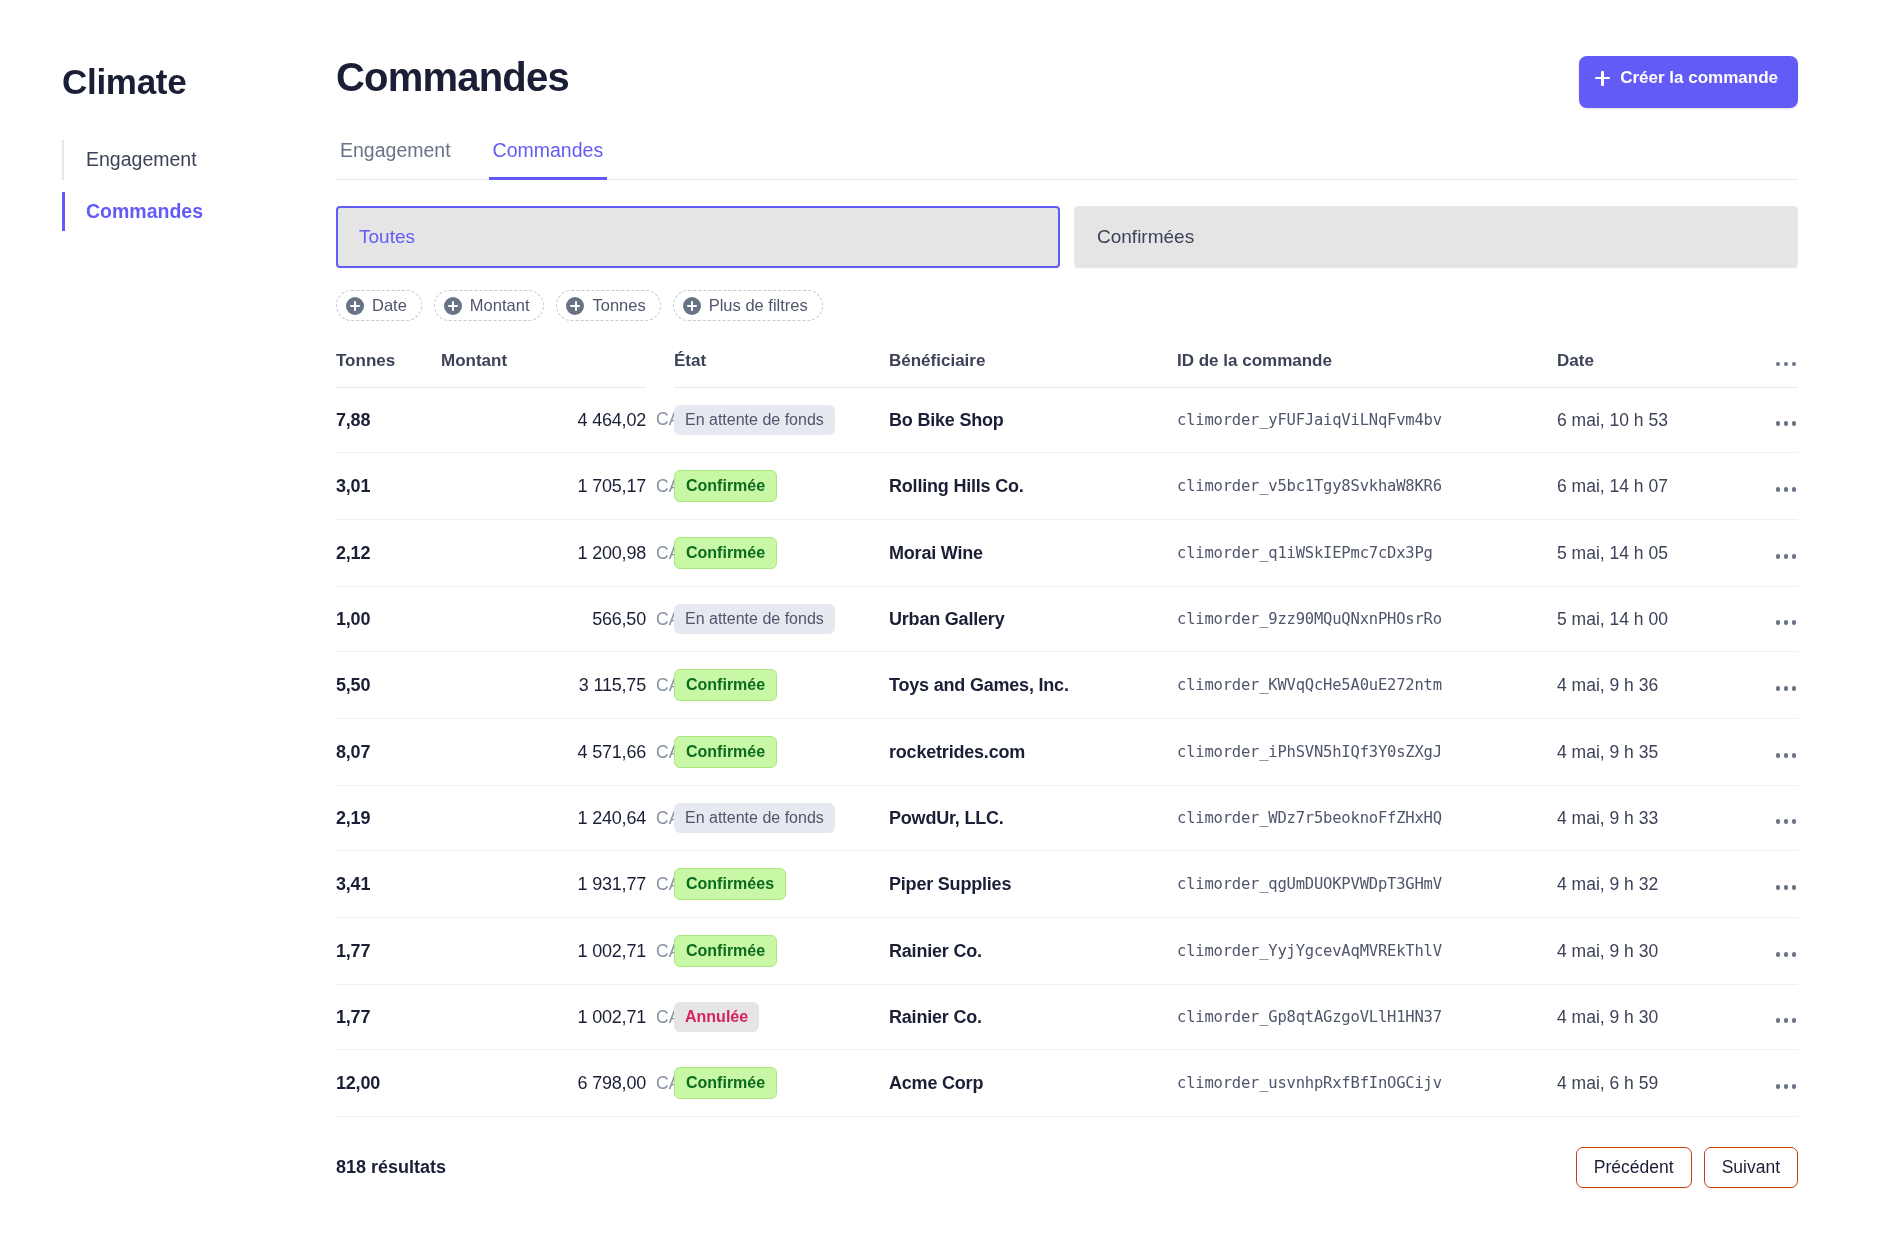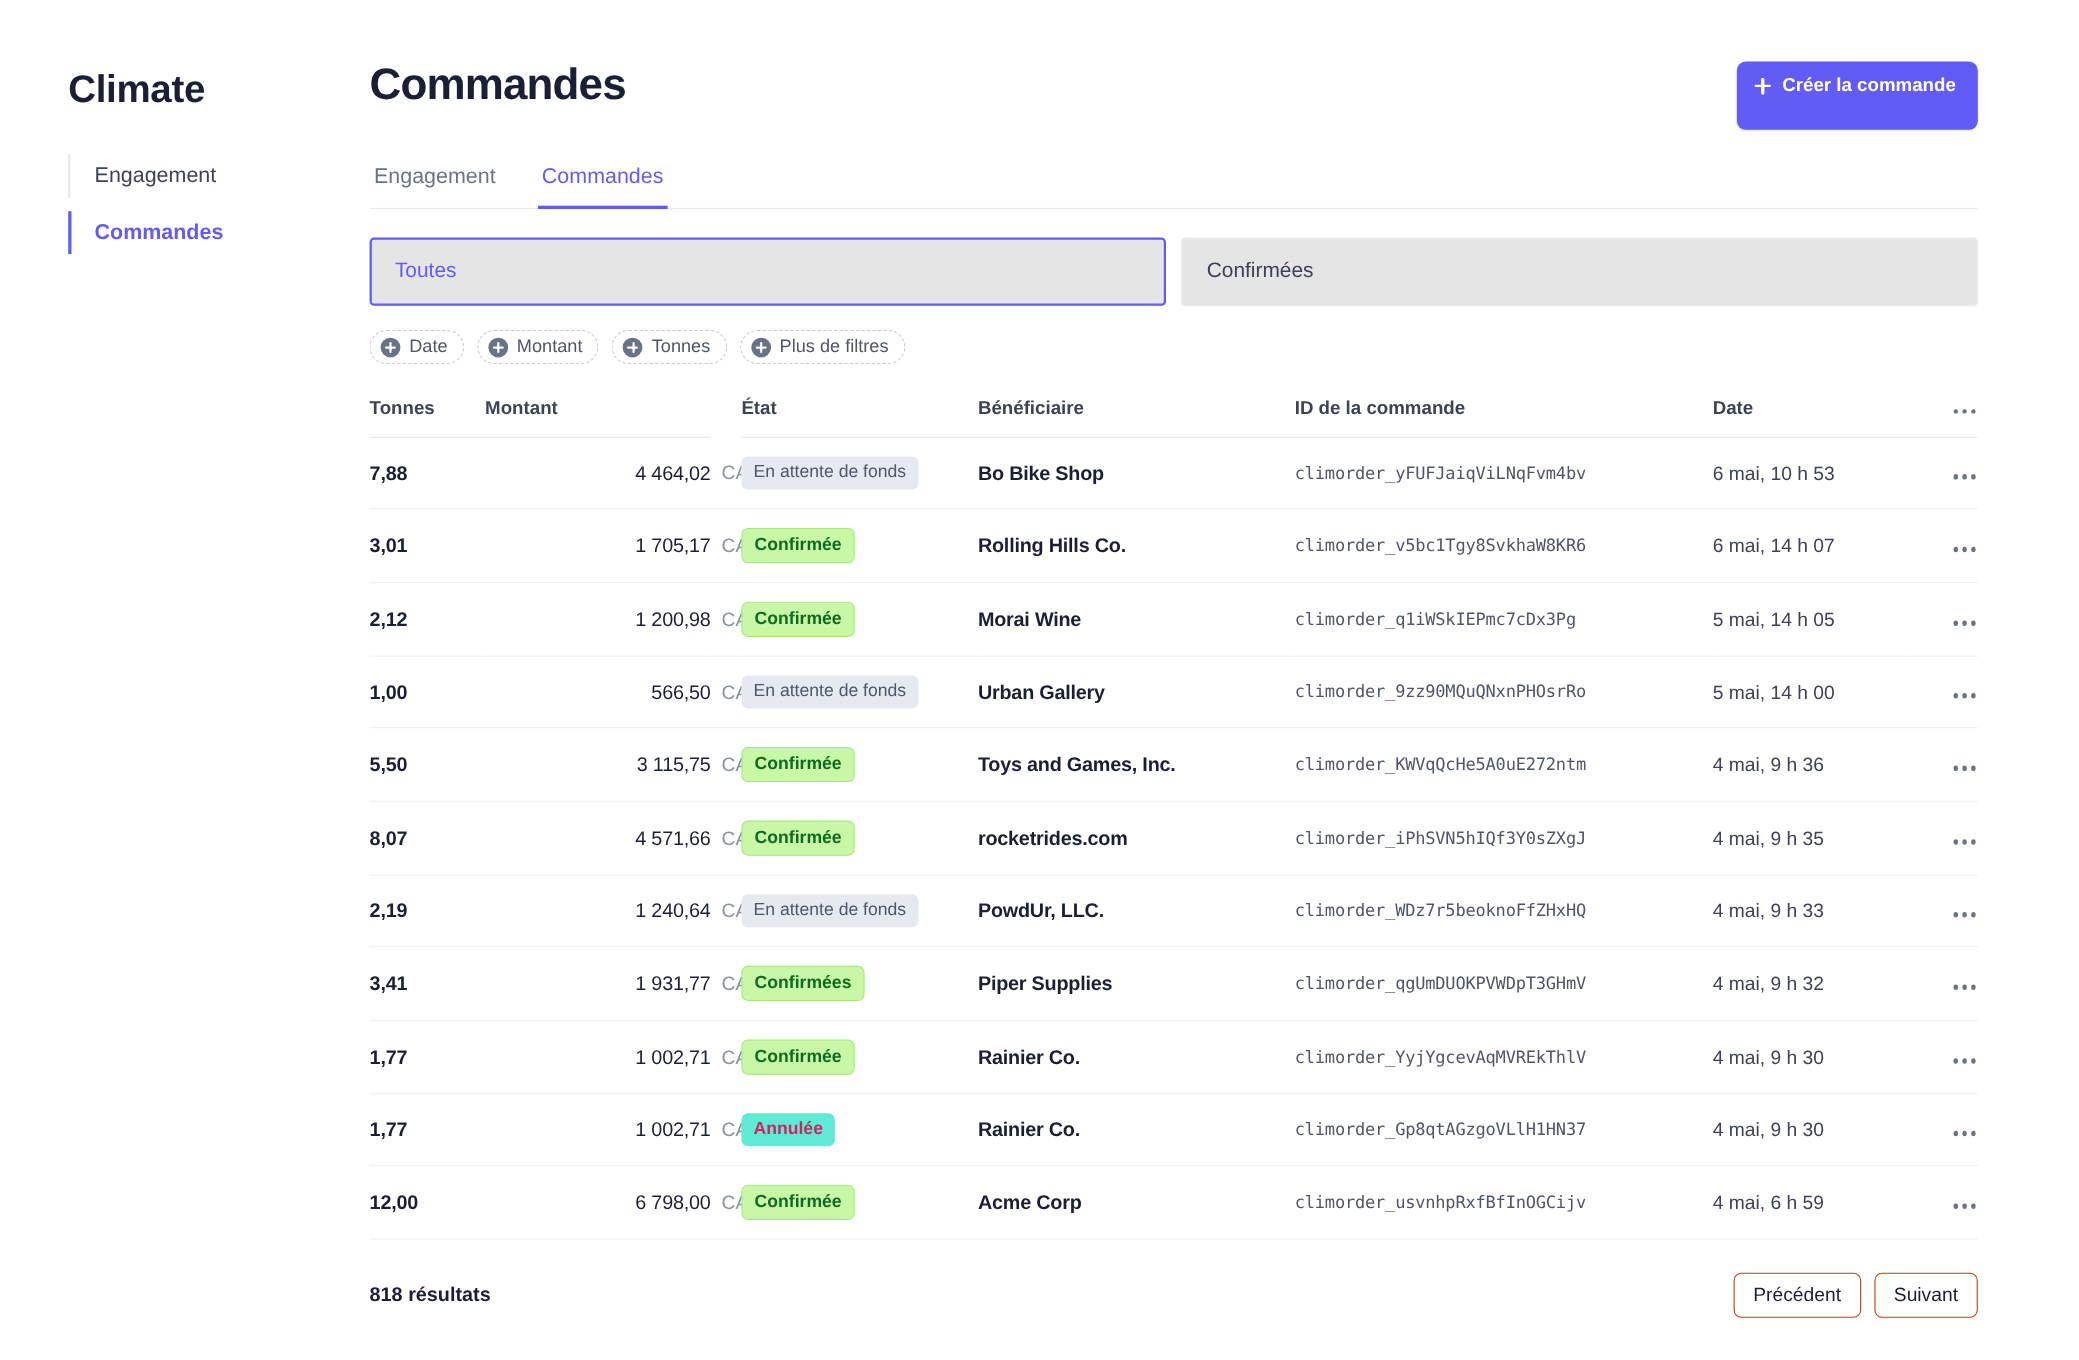--- a/index.html
+++ b/index.html
@@ -75,21 +75,21 @@
     line-height: 1.05;
   }
   .create-btn {
     display: inline-flex;
     align-items: center;
     gap: 10px;
     background: #625bf6;
     color: #ffffff;
     border: none;
     border-radius: 8px;
-    padding: 12px 20px 30px 16px;
+    padding: 12px 20px 20px 16px;
     font-size: 17px;
     font-weight: 600;
     font-family: inherit;
     cursor: pointer;
     box-shadow: 0 1px 2px rgba(16,24,40,.12);
     white-space: nowrap;
   }
   .plus-glyph {
     display: inline-block;
     position: relative;
@@ -235,21 +235,21 @@
     display: inline-block;
     border-radius: 6px;
     padding: 5px 11px;
     font-size: 16px;
     font-weight: 600;
     line-height: 1.25;
     white-space: nowrap;
   }
   .badge.pending   { background: #e6e9ef; color: #4f566b; font-weight: 500; }
   .badge.confirmed { background: #c8f7a6; color: #0b6b1f; border: 1px solid #a9e87d; }
-  .badge.cancelled { background: #5eead4; color: #d6215f; }
+  .badge.cancelled { background: #e5e5e5; color: #d6215f; }
 
   .dots {
     display: inline-flex;
     gap: 3.5px;
     cursor: pointer;
     padding: 4px 2px;
   }
   .dots span {
     width: 4.5px; height: 4.5px;
     background: #697386;

